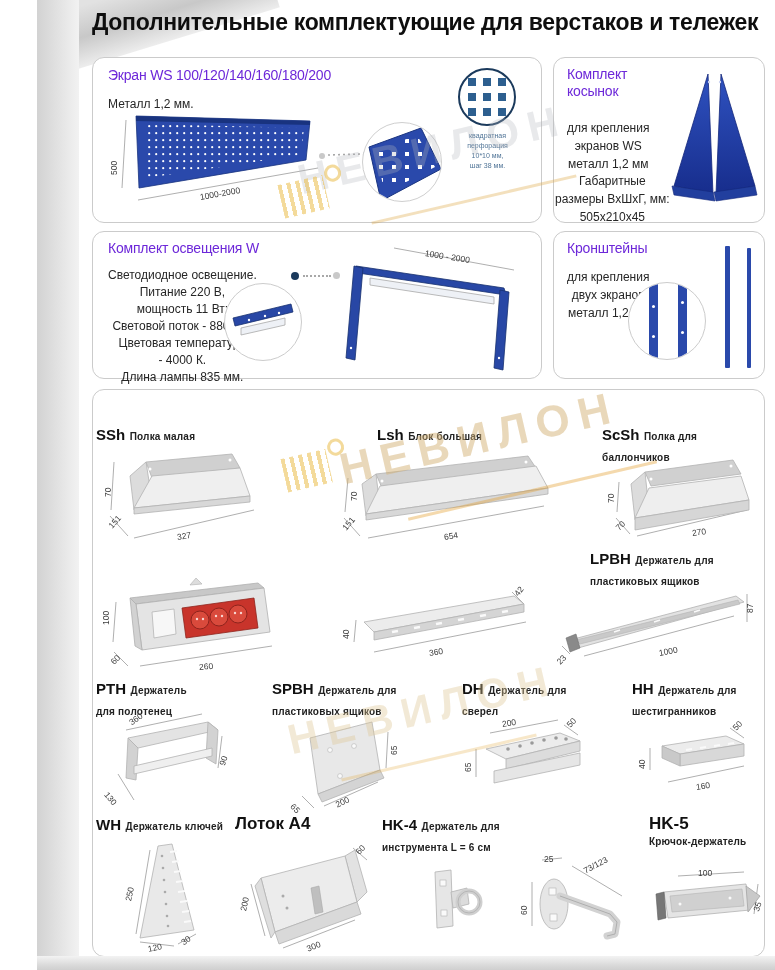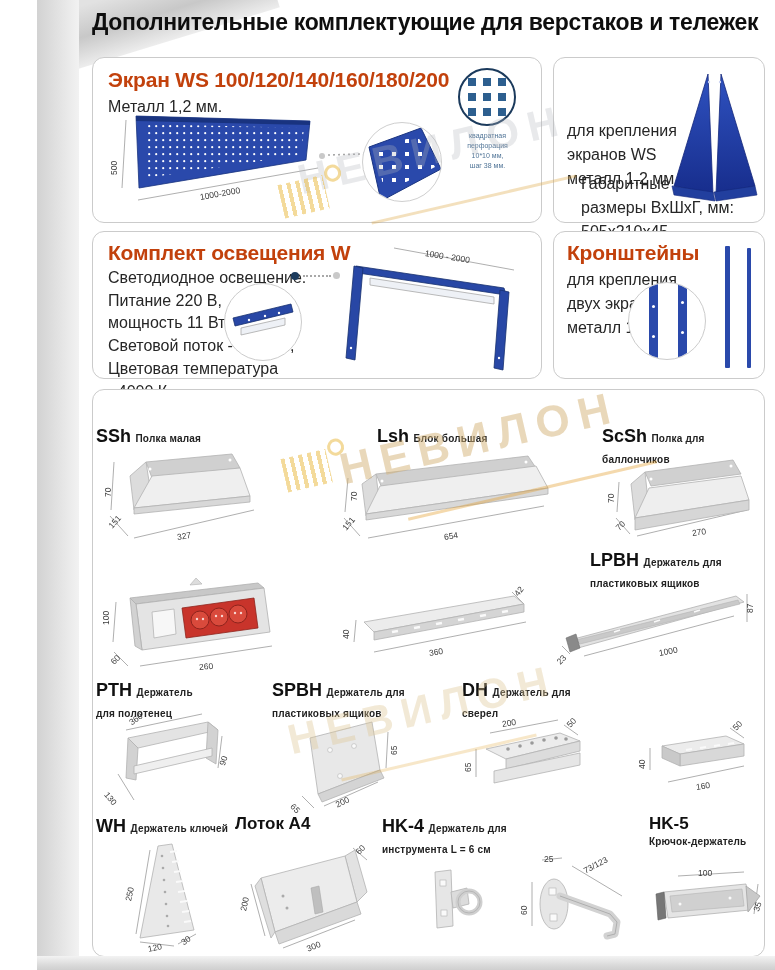--- a/index.html
+++ b/index.html
@@ -6,25 +6,25 @@
   body{font-family:"Liberation Sans",sans-serif;}
   #canvas{position:relative;width:775px;height:970px;overflow:hidden;background:#fff;margin-left:37px;}
   .edge-left{position:absolute;left:0;top:0;width:42px;height:970px;
     background:linear-gradient(to right,#d2d2d2,#f2f2f2);}
   .wedge{position:absolute;left:-70px;top:-78px;width:300px;height:132px;background:
     linear-gradient(to bottom,#e2e2e2 55%,#c8c8c8 78%,#ededed);transform:rotate(-17deg);}
   .edge-bottom{position:absolute;left:0;top:956px;width:775px;height:14px;
     background:linear-gradient(to bottom,#f3f3f3,#d8d8d8 70%,#cfcfcf);}
   .page-title{position:absolute;left:55px;top:9px;font-size:23px;font-weight:700;color:#0e0e0e;letter-spacing:-0.3px;}
   .box{position:absolute;background:#fff;border:1.5px solid #cbcbcb;border-radius:12px;box-sizing:border-box;}
-  .btitle{position:absolute;font-weight:700;font-size:21px;color:#c2410c;line-height:1.2;white-space:pre-line;letter-spacing:-0.2px;}
-  .txt{position:absolute;font-size:16px;color:#262626;line-height:1.5;white-space:pre-line;}
+  .btitle{position:absolute;font-weight:400;font-size:14px;color:#6d28d9;line-height:1.2;white-space:pre-line;letter-spacing:-0.2px;}
+  .txt{position:absolute;font-size:12px;color:#262626;line-height:1.5;white-space:pre-line;text-align:center;}
   .note{position:absolute;font-size:7px;color:#4f7396;text-align:center;line-height:1.45;white-space:pre-line;}
   .item-label{position:absolute;color:#131313;line-height:1.3;}
-  .item-label .code{font-weight:700;font-size:18px;color:#111;}
+  .item-label .code{font-weight:700;font-size:15px;color:#111;}
   .item-label .code.big{font-size:17px;}
   .item-label .nm{font-weight:600;font-size:10px;color:#222;letter-spacing:0.2px;}
   .blk{display:block;}
   .ill{position:absolute;}
   .ill svg{position:absolute;left:0;top:0;overflow:visible;}
   .dim{position:absolute;font-size:8.5px;color:#3c3c3c;white-space:nowrap;transform-origin:0 50%;}
   .circle{position:absolute;border-radius:50%;background:#fff;box-sizing:border-box;overflow:hidden;}
   .circle svg{position:absolute;left:0;top:0;}
   .dotline{position:absolute;border-top:2px dotted #a8a8a8;}
   .dot{position:absolute;border-radius:50%;}
@@ -99,24 +99,26 @@
         <i></i>
         <i></i>
     </div>
   </div>
   <div class="note" style="left:408px;top:131px;width:85px;">квадратная
 перфорация
 10*10 мм,
 шаг 38 мм.</div>
 
   <div class="box" style="left:516px;top:57px;width:212px;height:166px;"></div>
+  <div class="btitle" style="left:530px;top:66px;">Комплект
+косынок</div>
   <div class="txt" style="left:530px;top:119px;">для крепления
 экранов WS
 металл 1,2 мм</div>
-  <div class="txt" style="left:544px;top:172px;">Габаритные
+  <div class="txt" style="left:518px;top:172px;">Габаритные
 размеры ВхШхГ, мм:
 505x210x45</div>
   <div class="ill" style="left:635px;top:70px;width:85px;height:140px;">
     <svg width="85" height="140" viewBox="0 0 85 140">
       <defs>
         <linearGradient id="gb" x1="0" y1="0" x2="0" y2="1">
           <stop offset="0" stop-color="#2f52c0"></stop>
             <stop offset="1" stop-color="#172d8c"></stop>
         </linearGradient>
       </defs>
@@ -369,20 +371,24 @@
       <circle cx="68" cy="28" r="1.8" fill="#9a9a9a"></circle>
         <circle cx="80" cy="25" r="1.8" fill="#9a9a9a"></circle>
       <circle cx="92" cy="23" r="1.8" fill="#9a9a9a"></circle>
         <circle cx="102" cy="24" r="1.8" fill="#9a9a9a"></circle>
     </svg>
     <span class="dim" style="left:38px;top:4px;transform:rotate(-9deg);">200</span>
     <span class="dim" style="left:104px;top:6px;transform:rotate(-46deg);">50</span>
     <span class="dim" style="left:4px;top:52px;transform:rotate(-90deg);">65</span>
   </div>
 
+  <div class="item-label" style="left:595px;top:679px;width:135px;">
+    <span class="code">HH</span>
+    <span class="nm">Держатель для шестигранников</span>
+  </div>
   <div class="ill" style="left:597px;top:720px;width:130px;height:75px;">
     <svg width="130" height="75" viewBox="0 0 130 75">
       <line x1="96" y1="8" x2="110" y2="18" stroke="#9b9b9b" stroke-width="0.8"></line>
       <line x1="16" y1="28" x2="16" y2="50" stroke="#9b9b9b" stroke-width="0.8"></line>
       <line x1="34" y1="62" x2="110" y2="46" stroke="#9b9b9b" stroke-width="0.8"></line>
       <polygon points="28,26 92,16 110,24 46,34" fill="#ececec" stroke="#b3b3b3" stroke-width="0.8"></polygon>
       <polygon points="46,34 110,24 110,36 46,46" fill="#d8d8d8" stroke="#b3b3b3" stroke-width="0.8"></polygon>
       <polygon points="28,26 46,34 46,46 28,38" fill="#c9c9c9" stroke="#b3b3b3" stroke-width="0.8"></polygon>
       <line x1="52" y1="30" x2="58" y2="29" stroke="#fafafa" stroke-width="2.2"></line>
       <line x1="66" y1="28" x2="72" y2="27" stroke="#fafafa" stroke-width="2.2"></line>

